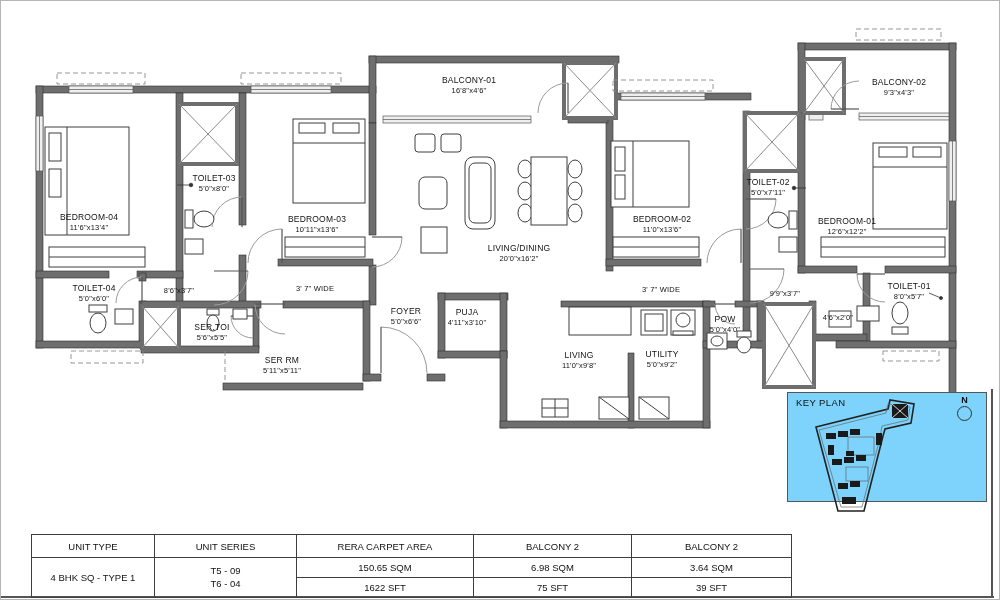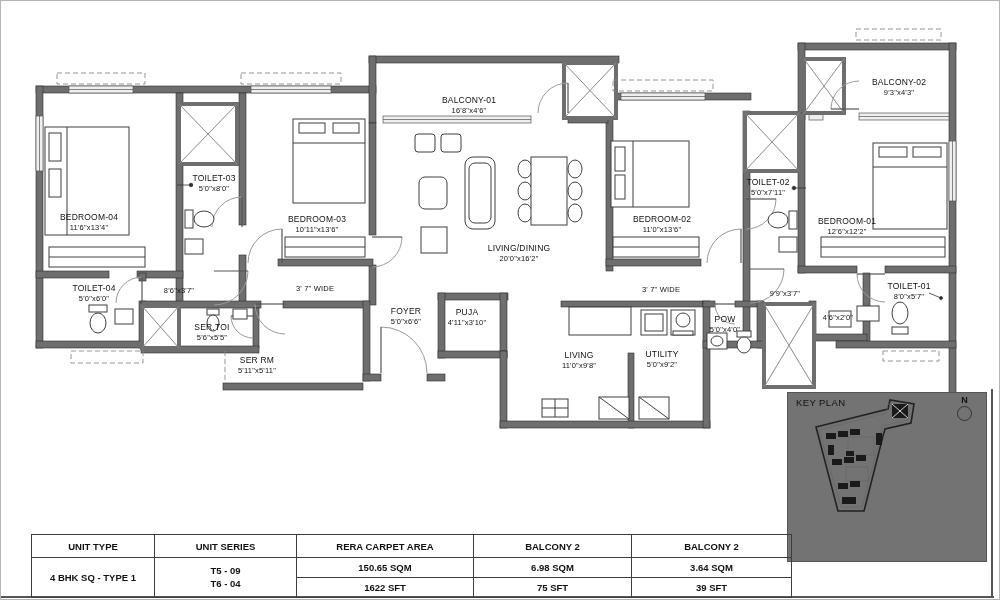--- a/index.html
+++ b/index.html
@@ -14,33 +14,33 @@
     display:flex;flex-direction:column;align-items:center;text-align:center;
     line-height:1.3;white-space:nowrap;pointer-events:none;
   }
   .rname{font-size:8.5px;letter-spacing:.2px;}
   .rdim{font-size:7.5px;letter-spacing:.2px;}
   .plabel{
     position:absolute;z-index:5;transform:translate(-50%,-50%);
     font-size:7.5px;letter-spacing:.2px;white-space:nowrap;pointer-events:none;
   }
   #keyplan{
-    position:absolute;left:786px;top:391px;width:200px;height:170px;
-    border:1px solid #555;background:#737373;z-index:4;box-sizing:border-box;
+    position:absolute;left:786px;top:391px;width:200px;height:110px;
+    border:1px solid #555;background:#7dd3fc;z-index:4;box-sizing:border-box;
   }
   #keyplan-title{position:absolute;left:8px;top:4px;font-size:9.5px;letter-spacing:.4px;}
   #north{position:absolute;right:14px;top:2px;font-size:9px;font-weight:bold;text-align:center;}
   #north .n-circle{display:block;width:13px;height:13px;border:1px solid #333;border-radius:50%;margin:1px auto 0;}
   #spec-table{
     position:absolute;left:30px;top:533px;width:760px;z-index:4;
     border-collapse:collapse;table-layout:fixed;font-size:9.5px;
   }
   #spec-table th,#spec-table td{
     border:1px solid #3d3d3d;text-align:center;vertical-align:middle;
-    font-weight:bold;padding:0;height:19px;
+    font-weight:normal;padding:0;height:19px;
   }
   #spec-table th{height:22px;}
   .tseries span{display:block;line-height:1.35;}
 </style>
 </head>
 <body>
 
 <div id="sheet">
 
   <svg id="plan-svg" width="1000" height="600" viewBox="0 0 1000 600">
@@ -312,21 +312,21 @@
     <span class="rdim">11'6"x13'4"</span>
   </div>
   <div class="rlabel" style="left:213px;top:182px">
     <span class="rname">TOILET-03</span>
     <span class="rdim">5'0"x8'0"</span>
   </div>
   <div class="rlabel" style="left:316px;top:223px">
     <span class="rname">BEDROOM-03</span>
     <span class="rdim">10'11"x13'6"</span>
   </div>
-  <div class="rlabel" style="left:468px;top:104px">
+  <div class="rlabel" style="left:468px;top:84px">
     <span class="rname">BALCONY-01</span>
     <span class="rdim">16'8"x4'6"</span>
   </div>
   <div class="rlabel" style="left:518px;top:252px">
     <span class="rname">LIVING/DINING</span>
     <span class="rdim">20'0"x16'2"</span>
   </div>
   <div class="rlabel" style="left:661px;top:223px">
     <span class="rname">BEDROOM-02</span>
     <span class="rdim">11'0"x13'6"</span>
@@ -348,21 +348,21 @@
     <span class="rdim">8'0"x5'7"</span>
   </div>
   <div class="rlabel" style="left:93px;top:292px">
     <span class="rname">TOILET-04</span>
     <span class="rdim">5'0"x6'0"</span>
   </div>
   <div class="rlabel" style="left:211px;top:331px">
     <span class="rname">SER.TOI</span>
     <span class="rdim">5'6"x5'5"</span>
   </div>
-  <div class="rlabel" style="left:256px;top:364px">
+  <div class="rlabel" style="left:281px;top:364px">
     <span class="rname">SER RM</span>
     <span class="rdim">5'11"x5'11"</span>
   </div>
   <div class="rlabel" style="left:405px;top:315px">
     <span class="rname">FOYER</span>
     <span class="rdim">5'0"x6'6"</span>
   </div>
   <div class="rlabel" style="left:466px;top:316px">
     <span class="rname">PUJA</span>
     <span class="rdim">4'11"x3'10"</span>

